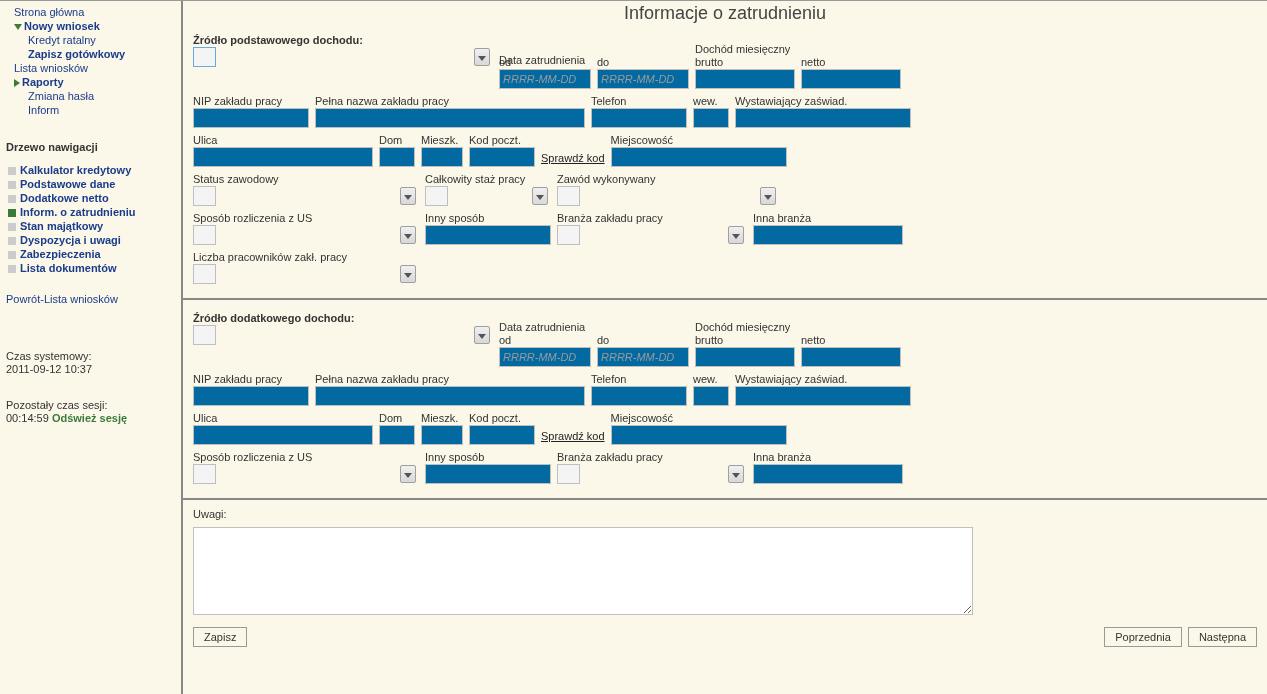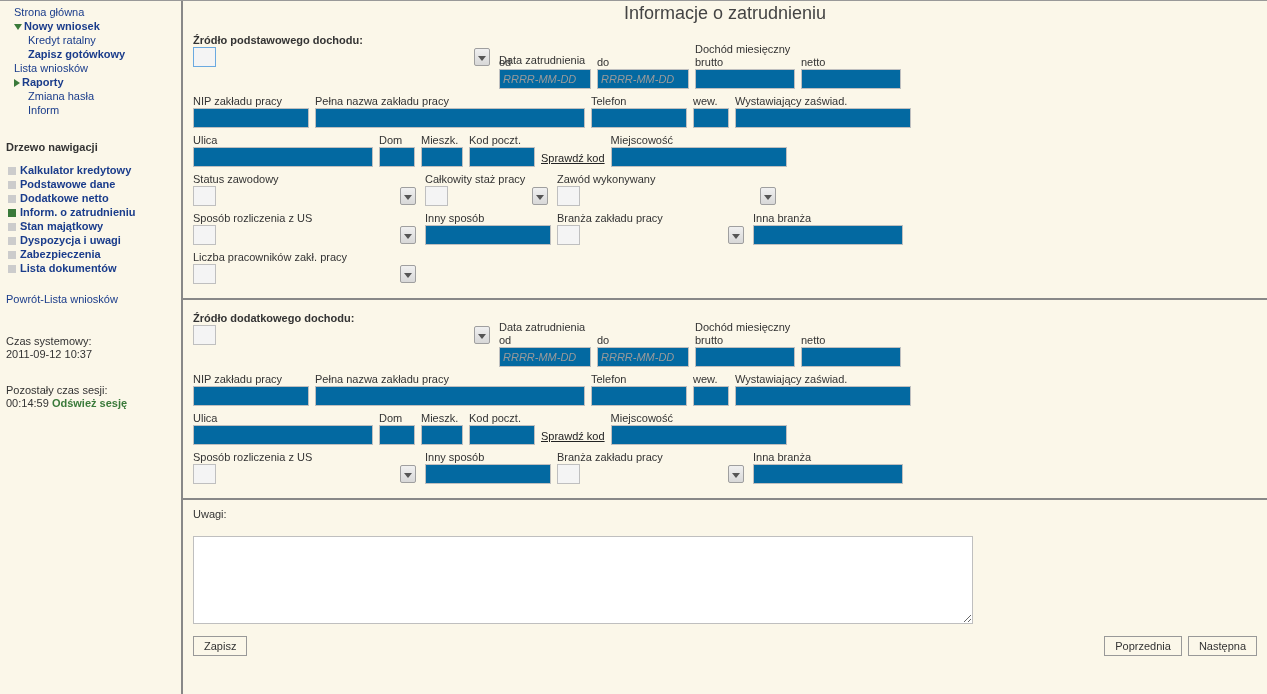--- a/index.html
+++ b/index.html
@@ -35,21 +35,21 @@
   .nav-item.indent1 { padding-left: 22px; }
   .nav-arrow { display: inline-block; width: 0; height: 0; margin-right: 2px; vertical-align: middle; }
   .arrow-down { border-left: 4px solid transparent; border-right: 4px solid transparent; border-top: 6px solid #3a7a3a; }
   .arrow-right { border-top: 4px solid transparent; border-bottom: 4px solid transparent; border-left: 6px solid #3a7a3a; }
   .tree-title { font-weight: bold; color: #333; margin: 24px 0 10px 0; }
   .tree-item { padding: 1px 0 1px 2px; color: #1a3c8b; cursor: pointer; font-weight: bold; }
   .tree-item .box { display: inline-block; width: 8px; height: 8px; background: #ccc; margin-right: 4px; vertical-align: middle; }
   .tree-item.active { font-weight: bold; }
   .tree-item.active .box { background: #3a7a3a; }
   .back-link { color: #1a3c8b; margin-top: 18px; display: block; cursor: pointer; }
-  .sysinfo { margin-top: 30px; color: #333; }
+  .sysinfo { margin-top: 45px; color: #333; }
   .sysinfo div { margin: 1px 0; }
   .refresh-link { color: #3a7a3a; font-weight: bold; cursor: pointer; }
 
   .section-label { font-weight: bold; font-size: 11px; color: #333; margin-bottom: 2px; }
   hr.divider { border: none; border-top: 2px solid #888; margin: 14px -10px 8px -10px; }
 
   .form-rows { display: flex; flex-direction: column; gap: 2px; }
   .row { display: flex; flex-wrap: wrap; gap: 6px; align-items: flex-end; margin-top: 4px; }
   .field { display: flex; flex-direction: column; }
   .field label { font-size: 11px; color: #333; margin-bottom: 1px; white-space: nowrap; }
@@ -359,21 +359,21 @@
         <div class="field" style="width:150px">
           <label>Inna branża</label>
           <input type="text" style="">
         </div>
       </div>
     </div>
 
     <hr class="divider">
 
     <div>
-      <div style="margin-bottom:16px">Uwagi:</div>
+      <div style="margin-bottom:7px">Uwagi:</div>
       <textarea style=""></textarea>
     </div>
 
     <div class="bottom-bar">
       <button class="btn">Zapisz</button>
       <div class="btn-group">
         <button class="btn">Poprzednia</button>
         <button class="btn">Następna</button>
       </div>
     </div>

